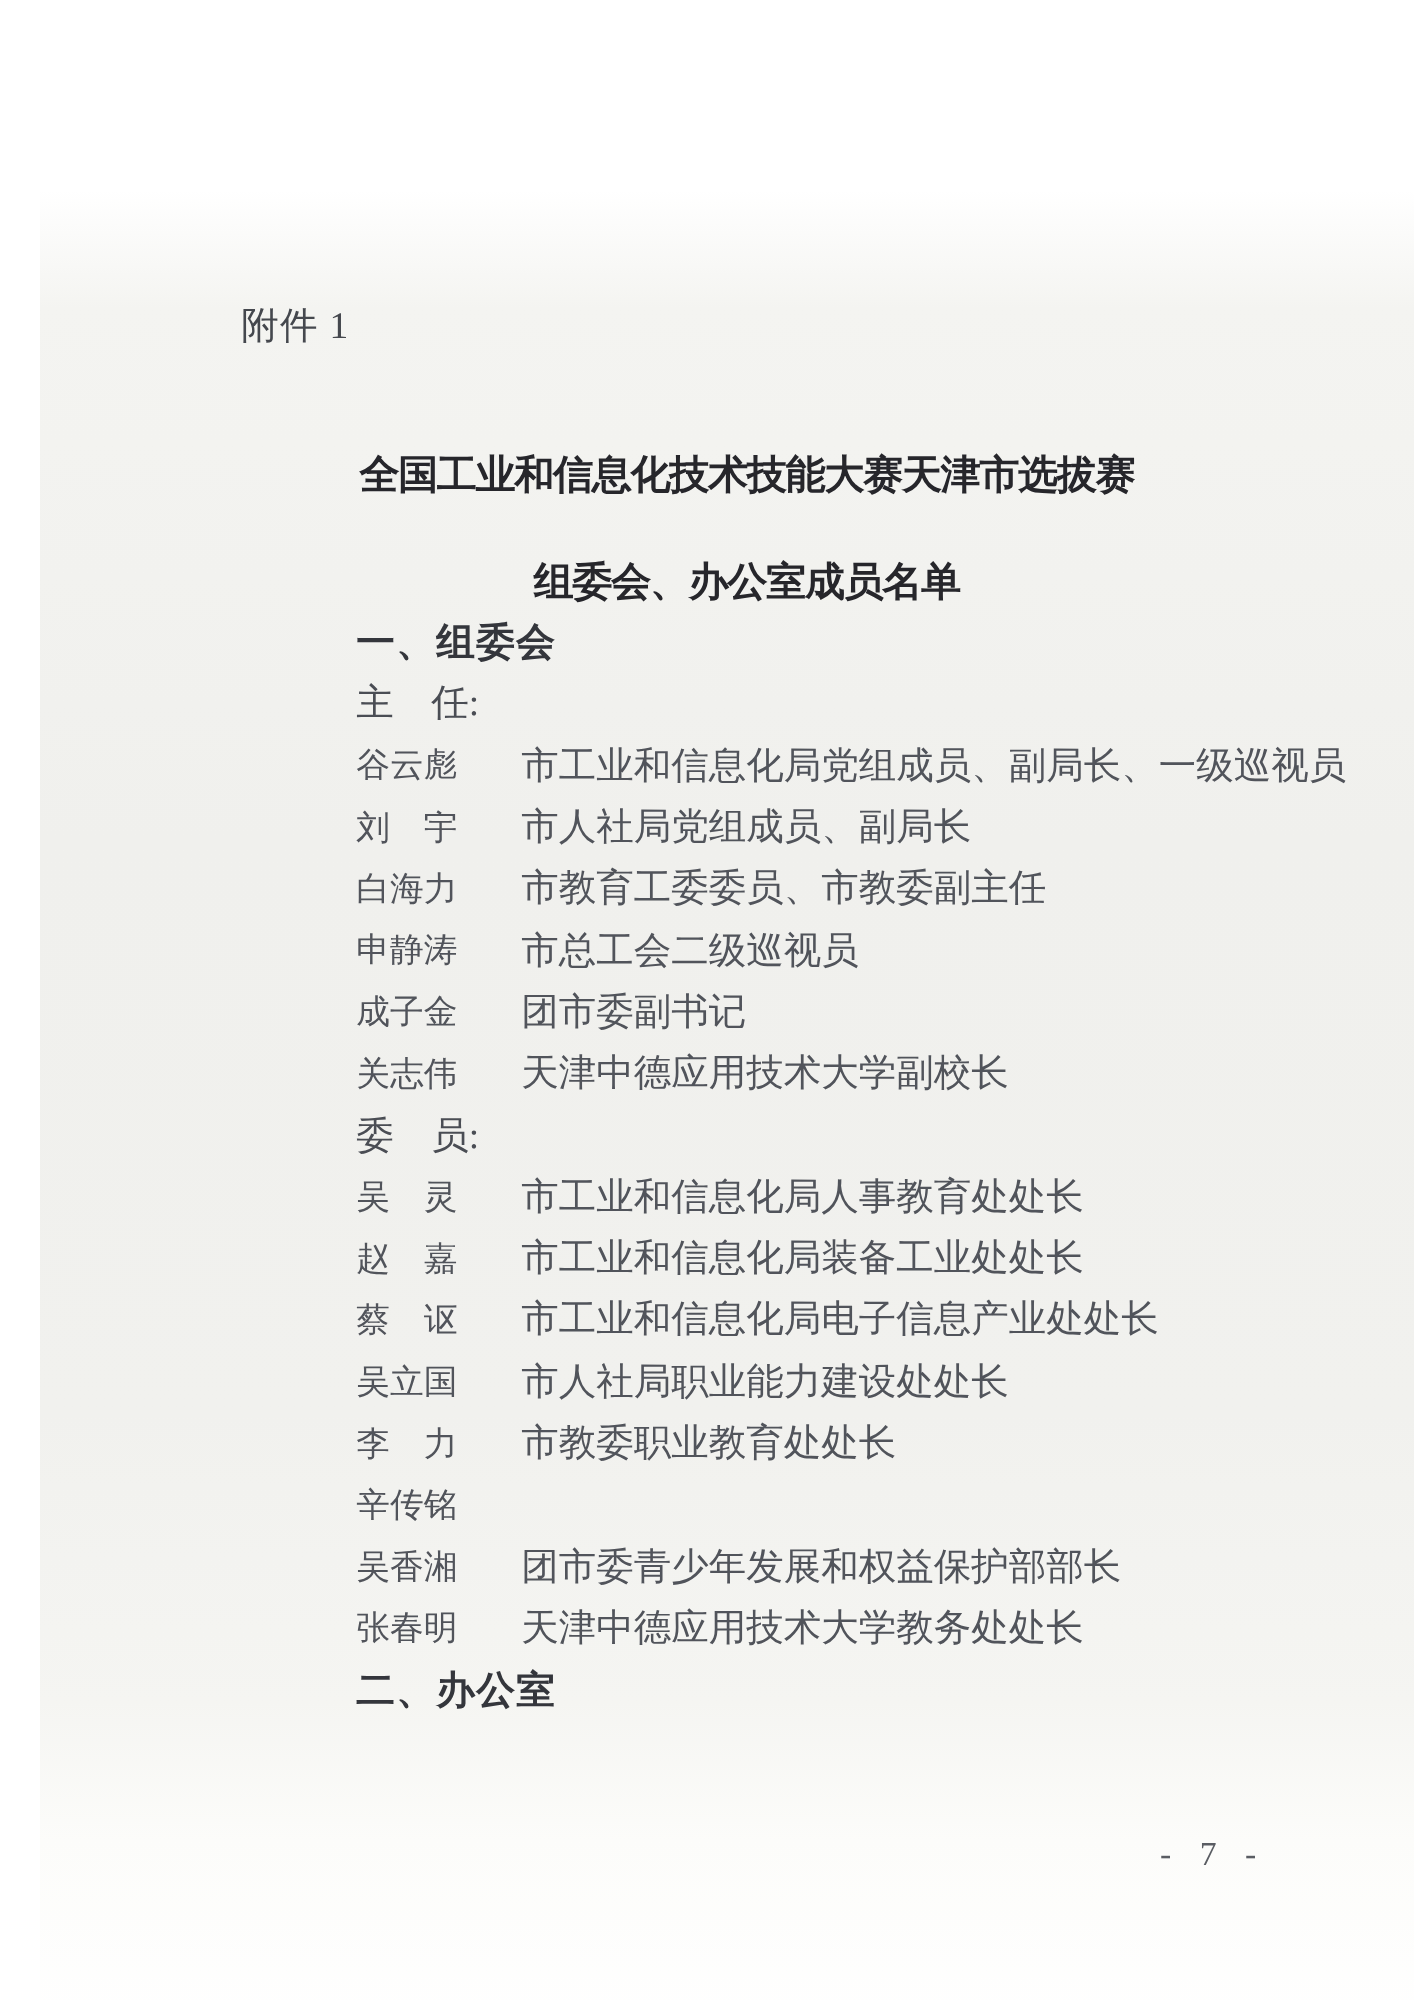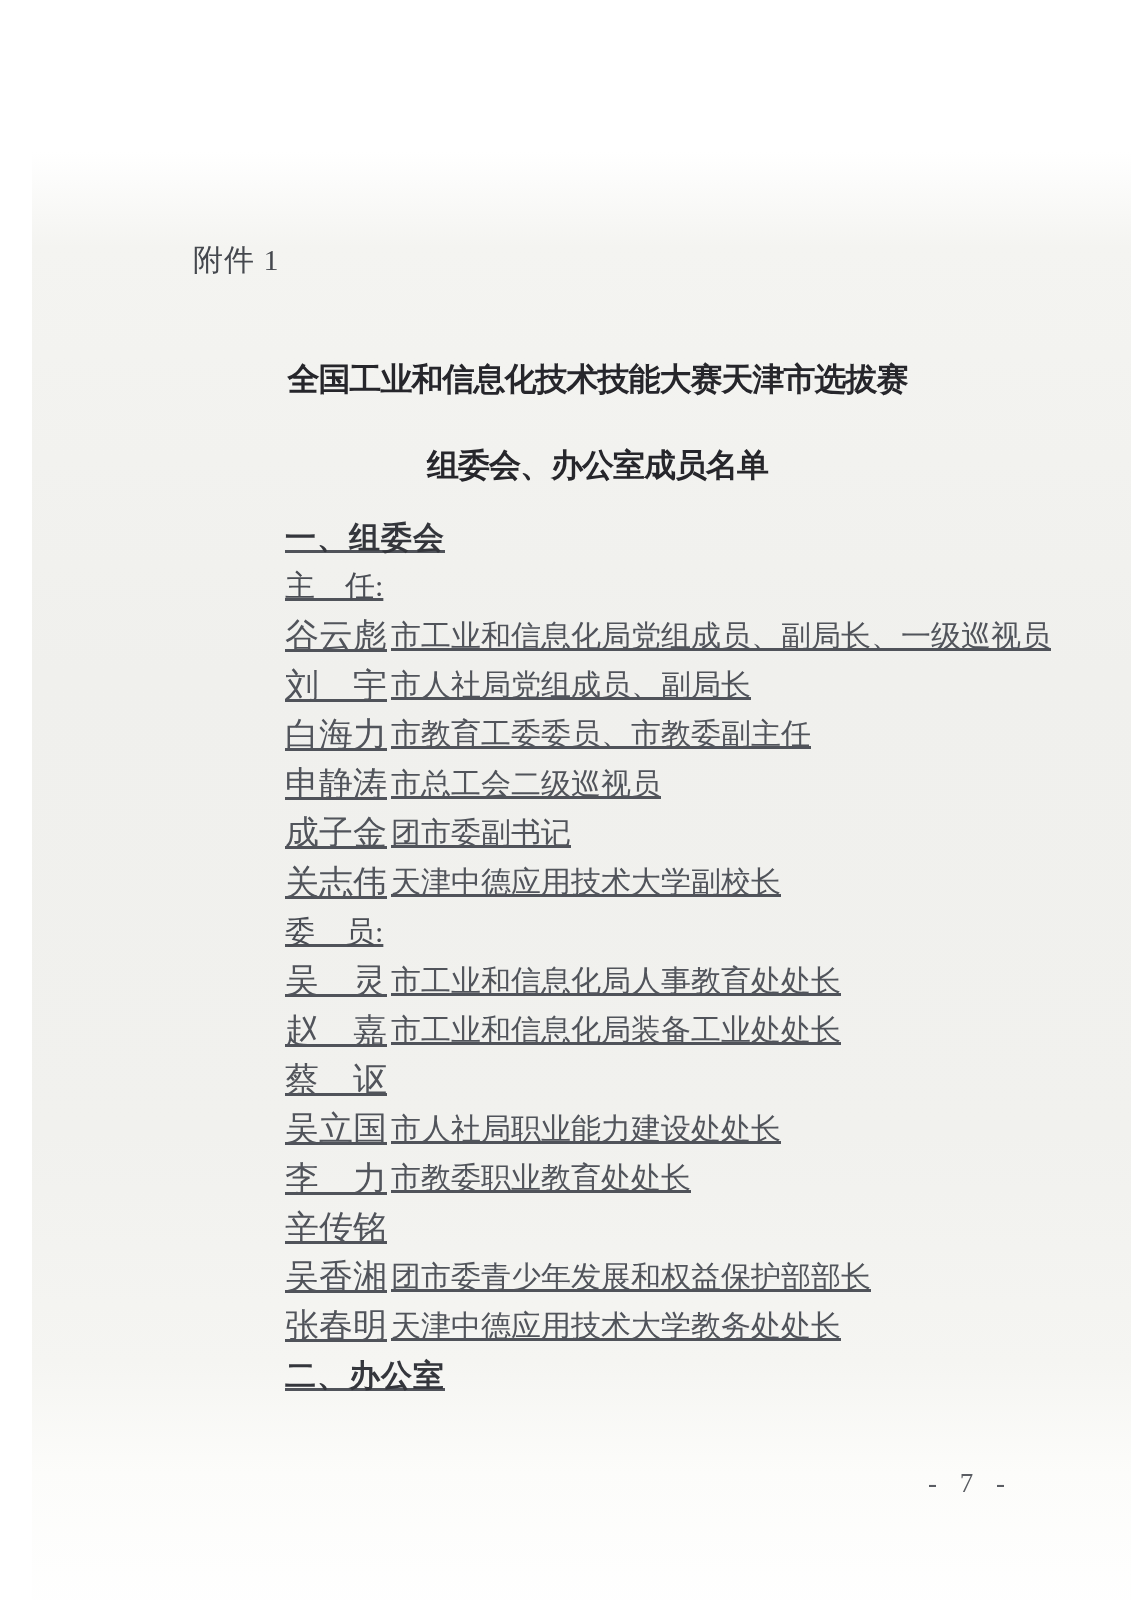--- a/index.html
+++ b/index.html
@@ -34,51 +34,50 @@
     text-align: center;
     font-family: "Liberation Sans", "DejaVu Sans", sans-serif;
     font-weight: bold;
     font-size: 32px;
     line-height: 54px;
     color: #26262b;
     letter-spacing: -1px;
   }
   .content {
     position: absolute;
-    left: 205px; top: 465px;
+    left: 205px; top: 441px;
     width: 800px;
-    text-decoration: underline;
   }
   .row {
     height: 49.3px;
     display: flex;
     align-items: center;
   }
   .section-heading {
     font-family: "Liberation Sans", "DejaVu Sans", sans-serif;
     font-weight: bold;
     font-size: 31px;
     color: #34363c;
     letter-spacing: 1px;
   }
   .role-label {
     font-size: 30px;
     color: #4a4d54;
   }
   .member .name {
     display: inline-block;
     width: 90px;
-    font-size: 34px;
+    font-size: 27px;
     color: #51545b;
     flex: 0 0 auto;
     white-space: nowrap;
   }
   .member .mtitle {
     display: inline-block;
-    margin-left: 16px;
+    margin-left: 42px;
     font-size: 30px;
     color: #51545b;
     white-space: nowrap;
     letter-spacing: 0px;
   }
   .page-number {
     position: absolute;
     left: 880px; top: 1420px;
     font-size: 27px;
     color: #5a5d63;
@@ -140,20 +139,21 @@
     <div class="row member">
       <span class="name">吴　灵</span>
       <span class="mtitle">市工业和信息化局人事教育处处长</span>
     </div>
     <div class="row member">
       <span class="name">赵　嘉</span>
       <span class="mtitle">市工业和信息化局装备工业处处长</span>
     </div>
     <div class="row member">
       <span class="name">蔡　讴</span>
+      <span class="mtitle">市工业和信息化局电子信息产业处处长</span>
     </div>
     <div class="row member">
       <span class="name">吴立国</span>
       <span class="mtitle">市人社局职业能力建设处处长</span>
     </div>
     <div class="row member">
       <span class="name">李　力</span>
       <span class="mtitle">市教委职业教育处处长</span>
     </div>
     <div class="row member">

